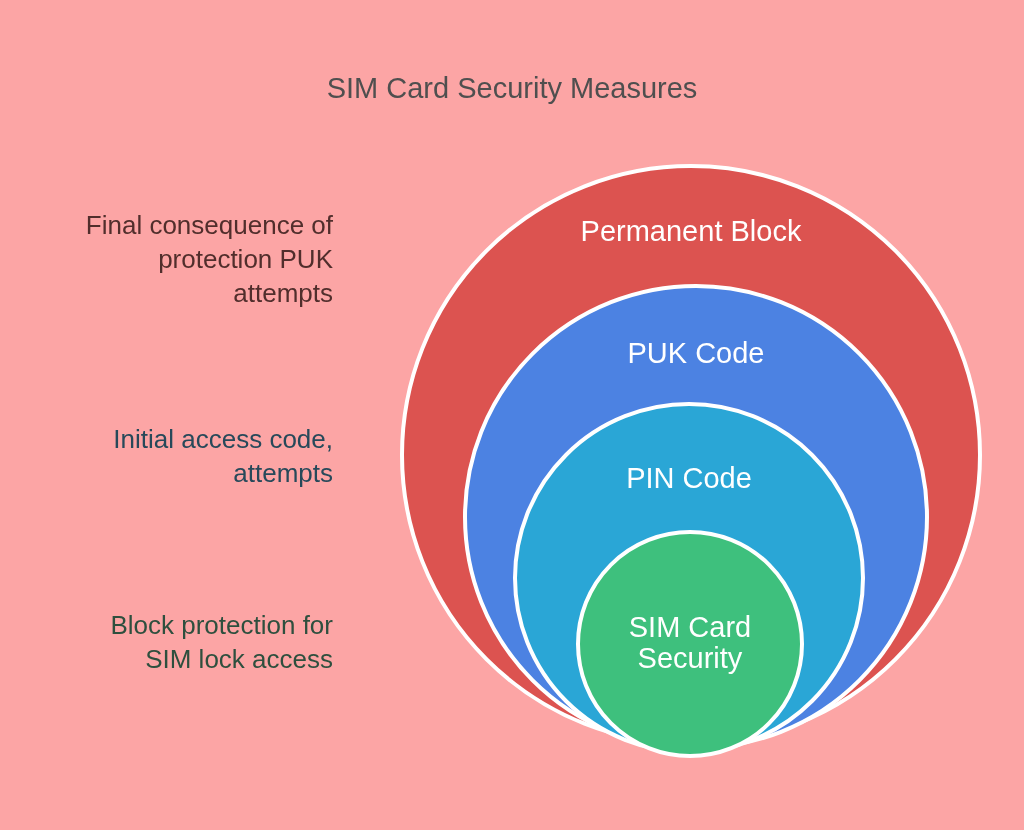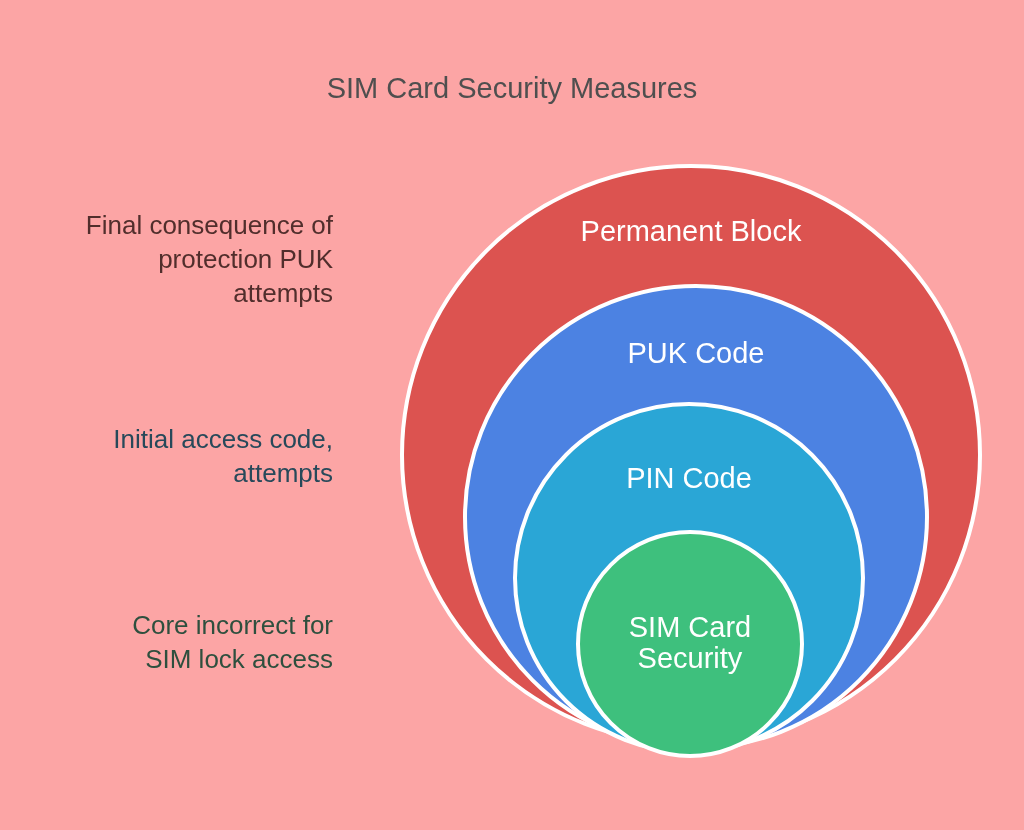--- a/index.html
+++ b/index.html
@@ -57,21 +57,21 @@
     <div class="line">attempts</div>
   </div>
 
 
   <div class="annotation ann-3" style="color: rgb(39, 73, 90);">
     <div class="line">Initial access code,</div>
     <div class="line">attempts</div>
   </div>
 
   <div class="annotation ann-4" style="color: rgb(46, 79, 62);">
-    <div class="line">Core incorrect for</div>
+    <div class="line">Block protection for</div>
     <div class="line">SIM lock access</div>
   </div>
 
   <svg class="diagram" width="1024" height="830" viewBox="0 0 1024 830">
 
     <circle cx="691" cy="455" r="289" fill="#DC5350"></circle>
 
     <circle cx="696" cy="517" r="231" fill="#4C82E2"></circle>
 
     <circle cx="689" cy="578" r="174" fill="#2AA6D6"></circle>

